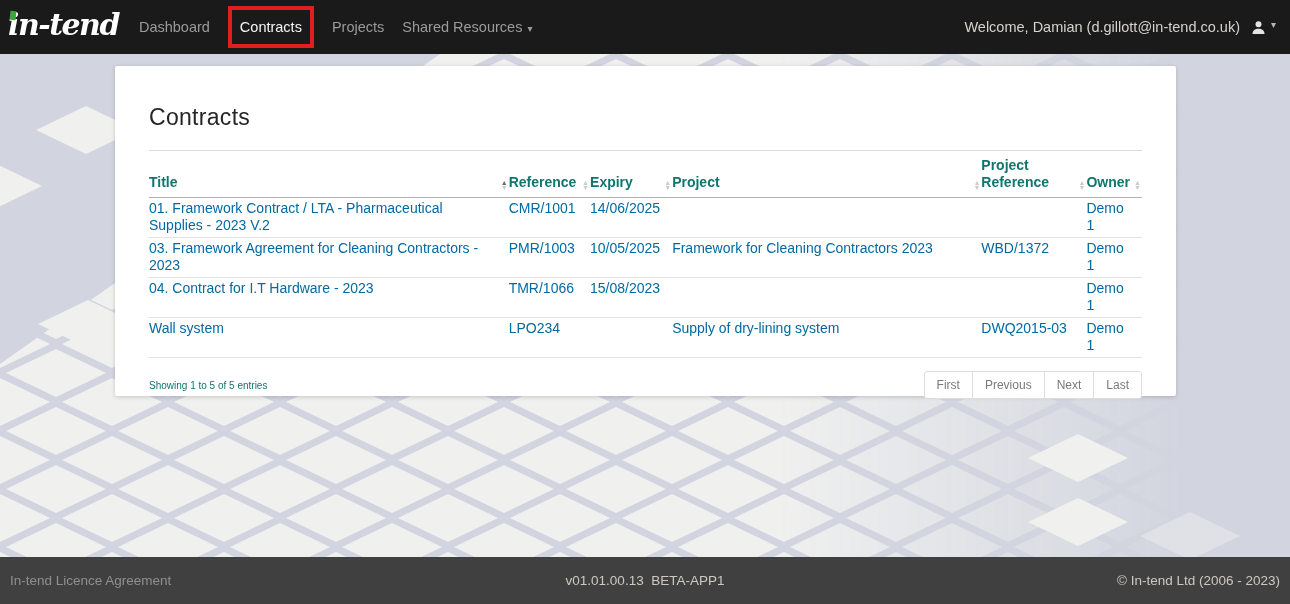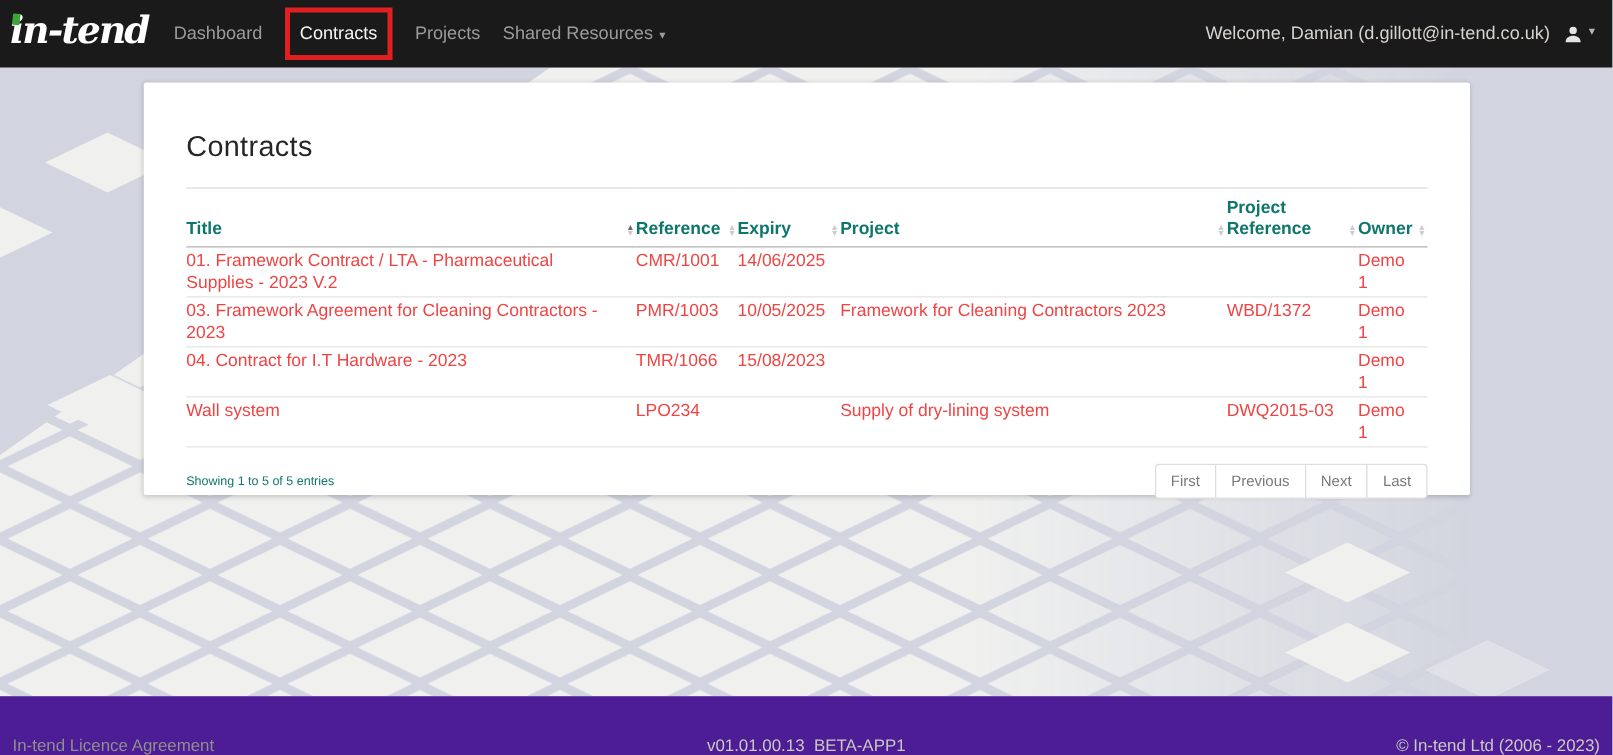--- a/index.html
+++ b/index.html
@@ -66,40 +66,40 @@
     position:relative; line-height:17px; cursor:pointer; vertical-align:bottom;
   }
   .sorters {
     position:absolute; right:1px; bottom:7px; display:flex; flex-direction:column;
     color:#cccccc; line-height:5px; font-size:7px;
   }
   .sorters .up::before { content:"▲"; }
   .sorters .down::before { content:"▼"; }
   th.sorted .sorters .up { color:#6a6a6a; }
   table.contracts tbody td {
-    font-size:14px; color:#ef4444; padding:2px 12px 3px 0;
+    font-size:14px; color:#0369a1; padding:2px 12px 3px 0;
     border-bottom:1px solid #e3e3e3; line-height:17px; vertical-align:top;
   }
   .table-footer {
     display:flex; justify-content:space-between; align-items:center; margin-top:13px;
   }
   .table-info { font-size:10px; color:#0f766e; }
   .pagination { display:flex; }
   .page-btn {
     font-size:12px; color:#7a7a7a; background:#ffffff; border:1px solid #dddddd;
     padding:6px 12px; margin-left:-1px; cursor:pointer; line-height:14px;
     font-family:"Liberation Sans", sans-serif;
   }
   .page-btn:first-child { border-radius:3px 0 0 3px; margin-left:0; }
   .page-btn:last-child { border-radius:0 3px 3px 0; }
 
   
   .footer {
     position:absolute; left:0; bottom:0; width:1290px; height:47px;
-    background:#4c1d95; display:flex; align-items:flex-end; z-index:30;
+    background:#404040; display:flex; align-items:center; z-index:30;
     font-size:13.5px;
   }
   .footer-left { color:#8f8f8f; margin-left:10px; cursor:pointer; }
   .footer-center {
     position:absolute; left:50%; transform:translateX(-50%);
     color:#cdc8c2; white-space:pre;
   }
   .footer-right { margin-left:auto; margin-right:10px; color:#cdc8c2; }
 </style>
 </head>

